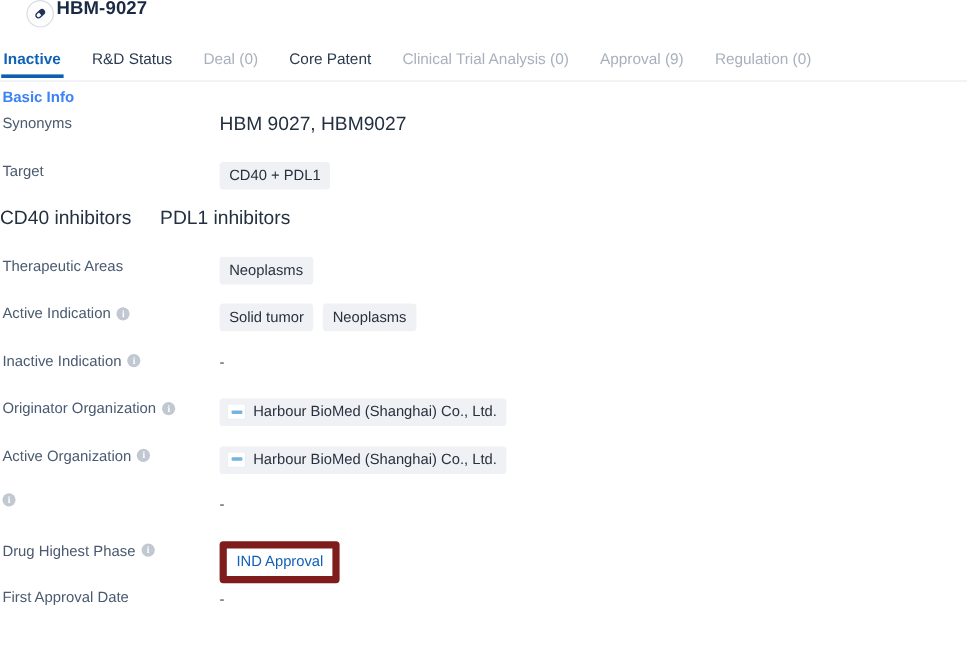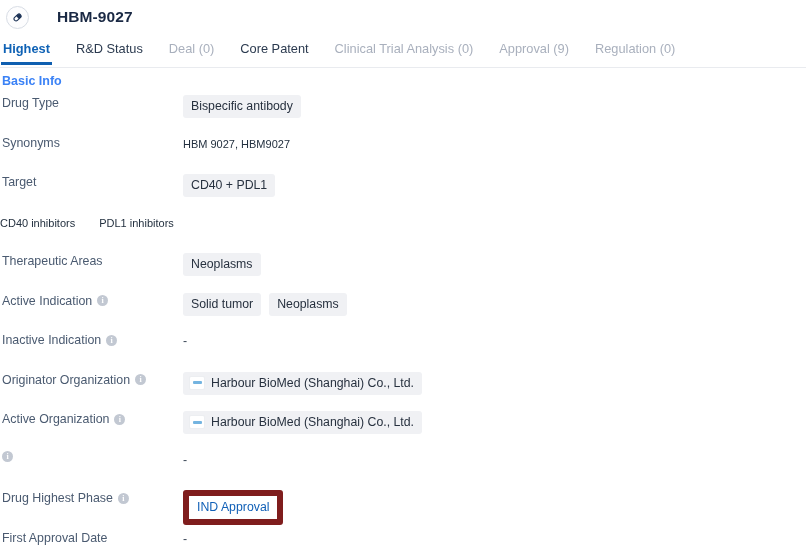--- a/index.html
+++ b/index.html
@@ -12,24 +12,25 @@
     height: 555px;
     font-family: "Liberation Sans", sans-serif;
     color: #1f2d3d;
     overflow: hidden;
     position: relative;
   }
 
   
   .header {
     display: flex;
-    align-items: center;
-    gap: 28px;
+    align-items: flex-start;
+    gap: 2px;
     padding: 0 0 0 6px;
     height: 34px;
+    margin-left: 16px;
   }
   .drug-icon {
     width: 21px;
     height: 21px;
     border-radius: 50%;
     border: 1px solid #d8dde5;
     background: #fdfdfe;
     display: flex;
     align-items: center;
     justify-content: center;
@@ -173,21 +174,21 @@
   }
   .org-logo span {
     display: block;
     width: 9px;
     height: 3px;
     background: #74b4e0;
     border-radius: 1px;
   }
 
   .plain {
-    font-size: 11px;
+    font-size: 16px;
     color: #23303f;
     line-height: 16px;
     white-space: nowrap;
   }
   .plain-group {
     display: flex;
     gap: 24px;
     text-align: center;
   }
   .dash {
@@ -217,41 +218,33 @@
       <g transform="rotate(-42 12 12)">
         <rect x="4.5" y="8.2" width="15" height="7.6" rx="3.8" fill="none" stroke="#1d3356" stroke-width="2.1"></rect>
         <path d="M12 8.2 H15.7 A3.8 3.8 0 0 1 15.7 15.8 H12 Z" fill="#1d3356"></path>
       </g>
     </svg>
   </div>
   <div class="page-title">HBM-9027</div>
 </div>
 
 <div class="tabbar">
-  <div class="tab active">Highest</div>
+  <div class="tab active">Inactive</div>
   <div class="tab">R&amp;D Status</div>
   <div class="tab disabled">Deal (0)</div>
   <div class="tab">Core Patent</div>
   <div class="tab disabled">Clinical Trial Analysis (0)</div>
   <div class="tab disabled">Approval (9)</div>
   <div class="tab disabled">Regulation (0)</div>
 </div>
 
 <div class="section-title">Basic Info</div>
 
 <div class="info-table">
 
-  <div class="row">
-    <div class="row-label">
-      <span>Drug Type</span>
-    </div>
-    <div class="row-value">
-      <span class="chip">Bispecific antibody</span>
-    </div>
-  </div>
 
   <div class="row">
     <div class="row-label">
       <span>Synonyms</span>
     </div>
     <div class="row-value">
       <span class="plain">HBM 9027,  HBM9027</span>
     </div>
   </div>
 

